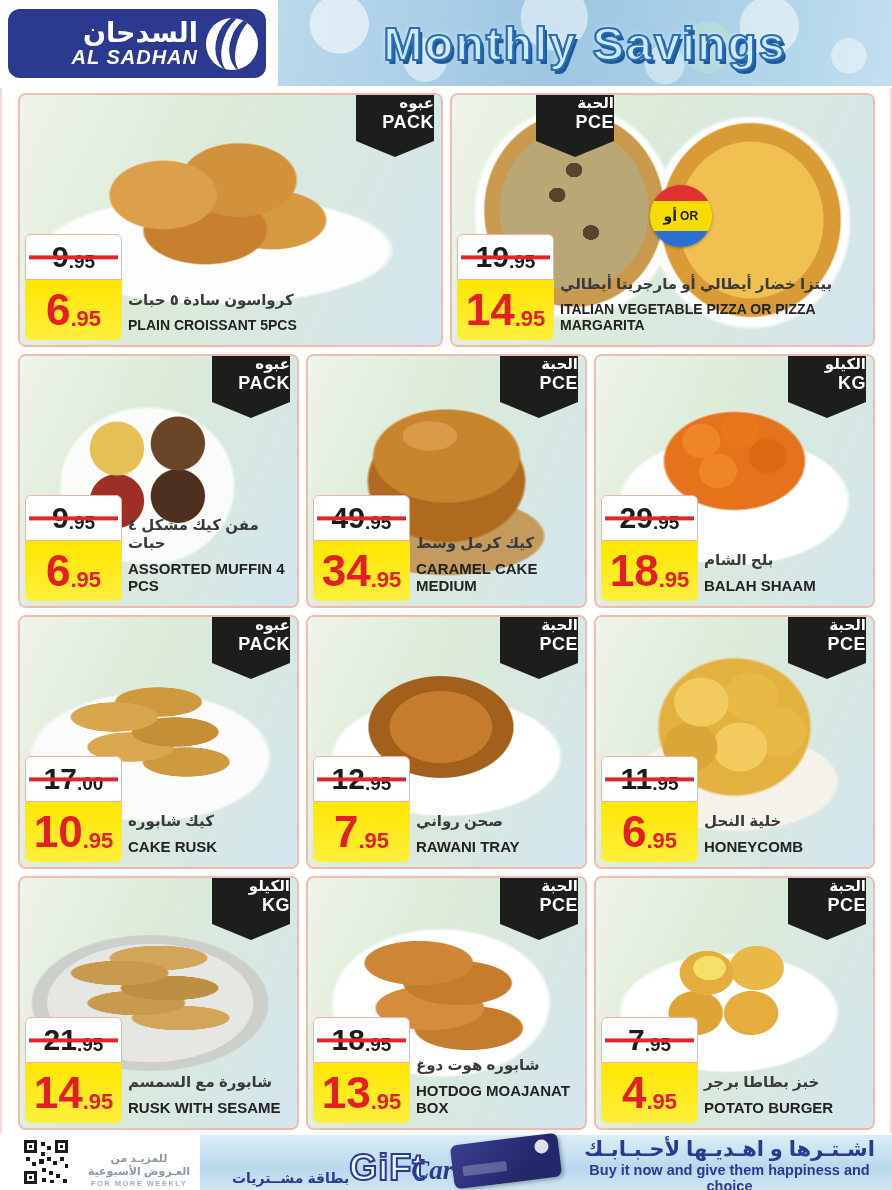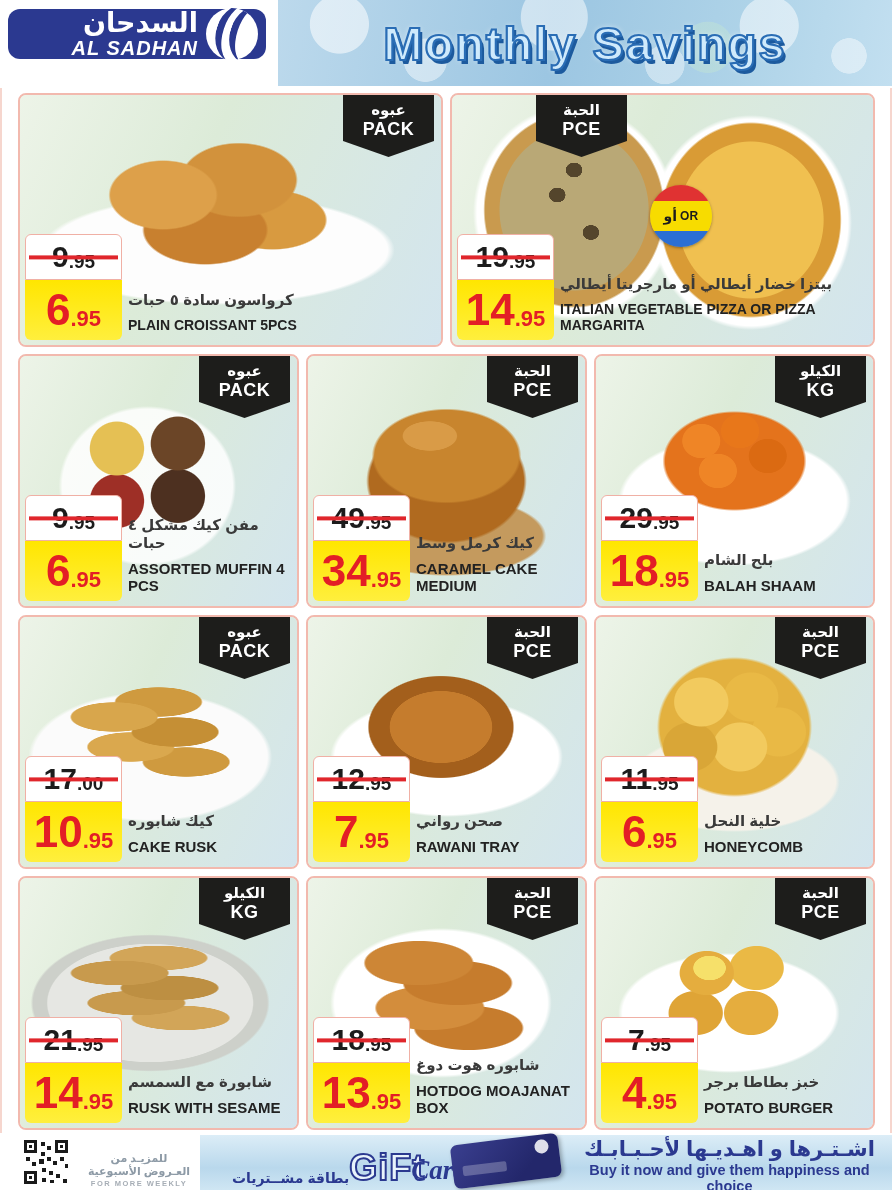--- a/index.html
+++ b/index.html
@@ -16,21 +16,21 @@
       radial-gradient(circle 34px at 45% 20%, rgba(255,255,255,.5) 0 97%, rgba(255,255,255,0) 100%),
       radial-gradient(circle 20px at 63% 75%, rgba(255,255,255,.4) 0 97%, rgba(255,255,255,0) 100%),
       radial-gradient(circle 30px at 80% 30%, rgba(255,255,255,.5) 0 97%, rgba(255,255,255,0) 100%),
       radial-gradient(circle 18px at 93% 65%, rgba(255,255,255,.45) 0 97%, rgba(255,255,255,0) 100%),
       radial-gradient(circle 26px at 70% 55%, rgba(190,225,215,.55) 0 97%, rgba(255,255,255,0) 100%),
       linear-gradient(100deg,#bcd9ec 0%,#9cc6e2 45%,#aed3e8 75%,#c2dff0 100%);
     display:flex; align-items:center; justify-content:center; }
   .ms-title { font-size:47px; font-weight:bold; letter-spacing:2px; color:#cfeafc;
     -webkit-text-stroke:2.2px #2a6db5;
     text-shadow:3px 4px 0 #1c5a9e, 0 0 6px rgba(255,255,255,.6); }
-  .logo-box { position:absolute; left:8px; top:9px; width:258px; height:50px;
+  .logo-box { position:absolute; left:8px; top:9px; width:258px; height:69px;
     background:#2b3990; border-radius:12px; display:flex; align-items:center; justify-content:flex-end;
     padding:0 8px 0 14px; gap:8px; }
   .logo-text { text-align:right; color:#fff; line-height:1.02; flex:1; }
   .logo-ar { font-size:27px; font-weight:bold; }
   .logo-en { font-size:20px; font-weight:bold; font-style:italic; letter-spacing:1px; }
   .logo-circle { width:52px; height:52px; border-radius:50%; background:#ffffff; position:relative; overflow:hidden; flex:0 0 auto; }
   .logo-circle::before { content:""; position:absolute; left:10px; top:-4px; width:40px; height:60px;
     border-radius:50%; border-left:7px solid #2b3990; transform:rotate(18deg); }
   .logo-circle::after { content:""; position:absolute; left:24px; top:-2px; width:36px; height:58px;
     border-radius:50%; border-left:7px solid #2b3990; transform:rotate(18deg); }
@@ -118,22 +118,22 @@
   .photo-potato { background-image:
     radial-gradient(ellipse 6% 5% at 41% 36%, #f6e06a 96%, rgba(0,0,0,0) 100%),
     radial-gradient(ellipse 10% 9% at 40% 38%, #e5ad3e 96%, rgba(0,0,0,0) 100%),
     radial-gradient(ellipse 10% 9% at 58% 36%, #eab945 96%, rgba(0,0,0,0) 100%),
     radial-gradient(ellipse 10% 9% at 36% 54%, #dfa436 96%, rgba(0,0,0,0) 100%),
     radial-gradient(ellipse 10% 9% at 56% 54%, #e5ad3e 96%, rgba(0,0,0,0) 100%),
     radial-gradient(ellipse 40% 24% at 48% 54%, #ffffff 96%, rgba(0,0,0,0) 100%),
     linear-gradient(115deg,#edf4e8 0%,#dcebd8 40%,#d3e5ee 100%); }
 
   
-  .tag { position:absolute; top:0; right:7px; width:91px; height:62px; background:#1d1d1b;
-    clip-path:polygon(0 0,100% 0,100% 74%,50% 100%,0 74%); color:#fff; text-align:center; padding-top:7px; }
+  .tag { position:absolute; top:0; right:7px; width:78px; height:62px; background:#1d1d1b;
+    clip-path:polygon(0 0,100% 0,100% 74%,50% 100%,0 74%); color:#fff; text-align:right; }
   .card.tag-left .tag { right:auto; left:84px; }
   .tag-ar { font-size:15px; font-weight:bold; line-height:1.1; }
   .tag-en { font-size:18px; font-weight:bold; letter-spacing:.5px; }
 
   
   .prices { position:absolute; left:5px; bottom:5px; width:97px; }
   .old-price { position:relative; background:#ffffff; border:1px solid #f0b0a5; border-radius:6px 6px 0 0;
     height:46px; display:flex; align-items:center; justify-content:center; color:#1c1c1c; }
   .old-main { font-size:30px; font-weight:bold; }
   .old-cents { font-size:19px; font-weight:bold; align-self:flex-end; margin-bottom:6px; }

